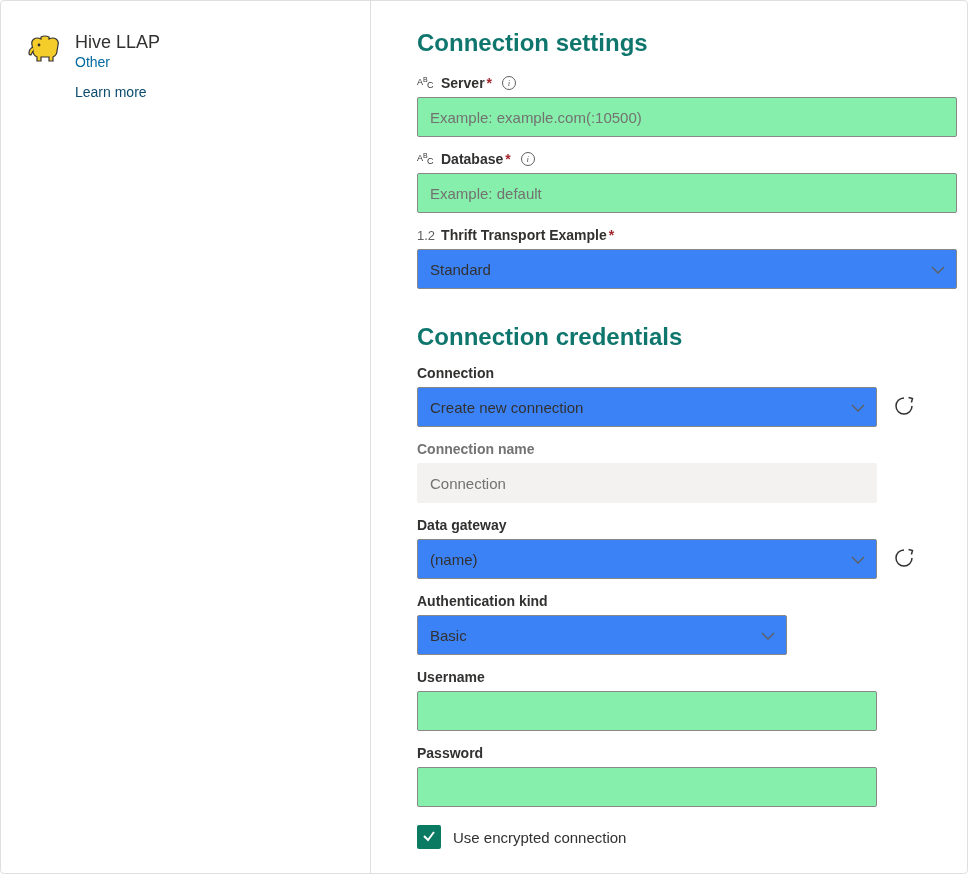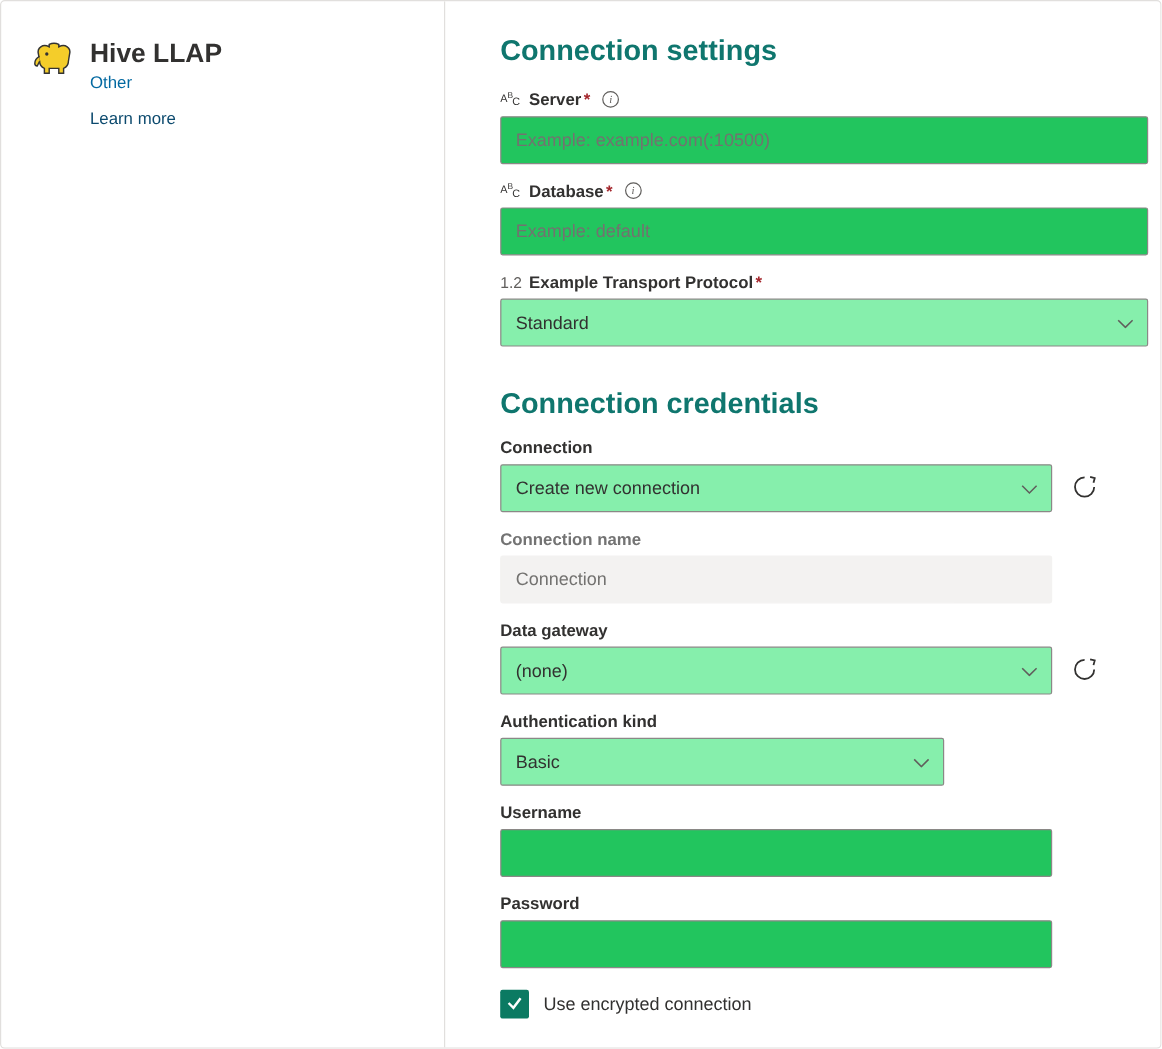--- a/index.html
+++ b/index.html
@@ -35,22 +35,22 @@
     .connector-icon {
       width: 36px;
       height: 36px;
       flex-shrink: 0;
     }
     .connector-info {
       display: flex;
       flex-direction: column;
     }
     .connector-title {
-      font-size: 22px;
-      font-weight: 700;
+      font-size: 18px;
+      font-weight: 400;
       color: #323130;
       line-height: 1.3;
     }
     .connector-subtitle {
       font-size: 14px;
       color: #0369a1;
       margin-top: 0px;
     }
     .learn-more {
       font-size: 14px;
@@ -118,21 +118,21 @@
     }
     .text-input {
       width: 540px;
       height: 40px;
       border: 1px solid #8a8886;
       border-radius: 2px;
       padding: 0 12px;
       font-size: 15px;
       font-family: inherit;
       color: #323130;
-      background: #22c55e;
+      background: #86efac;
     }
     .text-input::placeholder {
       color: #737270;
     }
     .text-input:disabled {
       background: #f3f2f1;
       border-color: #f3f2f1;
       color: #a19f9d;
     }
     .select-wrap {
@@ -149,21 +149,21 @@
     }
     .select {
       width: 100%;
       height: 40px;
       border: 1px solid #8a8886;
       border-radius: 2px;
       padding: 0 40px 0 12px;
       font-size: 15px;
       font-family: inherit;
       color: #323130;
-      background: #86efac;
+      background: #3b82f6;
       appearance: none;
       cursor: pointer;
       text-align: left;
     }
     .chevron-down {
       position: absolute;
       right: 12px;
       top: 50%;
       transform: translateY(-50%);
       pointer-events: none;
@@ -250,21 +250,21 @@
         </span>
         <span class="field-label"><span>Database</span><span class="req">*</span></span>
         <span class="info-icon">i</span>
       </div>
       <input type="text" class="text-input" placeholder="Example: default" style="">
     </div>
 
     <div class="field">
       <div class="field-label-row">
         <span class="type-icon">1.2</span>
-        <span class="field-label"><span>Example Transport Protocol</span><span class="req">*</span></span>
+        <span class="field-label"><span>Thrift Transport Example</span><span class="req">*</span></span>
       </div>
       <div class="select-wrap">
         <button class="select">Standard</button>
         <span class="chevron-down">
           <svg width="14" height="8" viewBox="0 0 14 8">
               <path d="M1 1 L7 7 L13 1" stroke="#605e5c" stroke-width="1.3" fill="none"></path>
             </svg>
         </span>
       </div>
     </div>
@@ -301,21 +301,21 @@
       </div>
       <input type="text" class="text-input" style="width: 460px;" disabled="" placeholder="Connection">
     </div>
 
     <div class="field">
       <div class="field-label-row">
         <span class="field-label">Data gateway</span>
       </div>
       <div class="select-with-refresh">
         <div class="select-wrap">
-          <button class="select">(none)</button>
+          <button class="select">(name)</button>
           <span class="chevron-down">
             <svg width="14" height="8" viewBox="0 0 14 8">
                 <path d="M1 1 L7 7 L13 1" stroke="#605e5c" stroke-width="1.3" fill="none"></path>
               </svg>
           </span>
         </div>
         <button class="refresh-btn">
           <span>
             <svg width="22" height="22" viewBox="0 0 22 22">
                 <path d="M11 3 A8 8 0 1 0 19 11" stroke="#323130" stroke-width="1.5" fill="none"></path>

